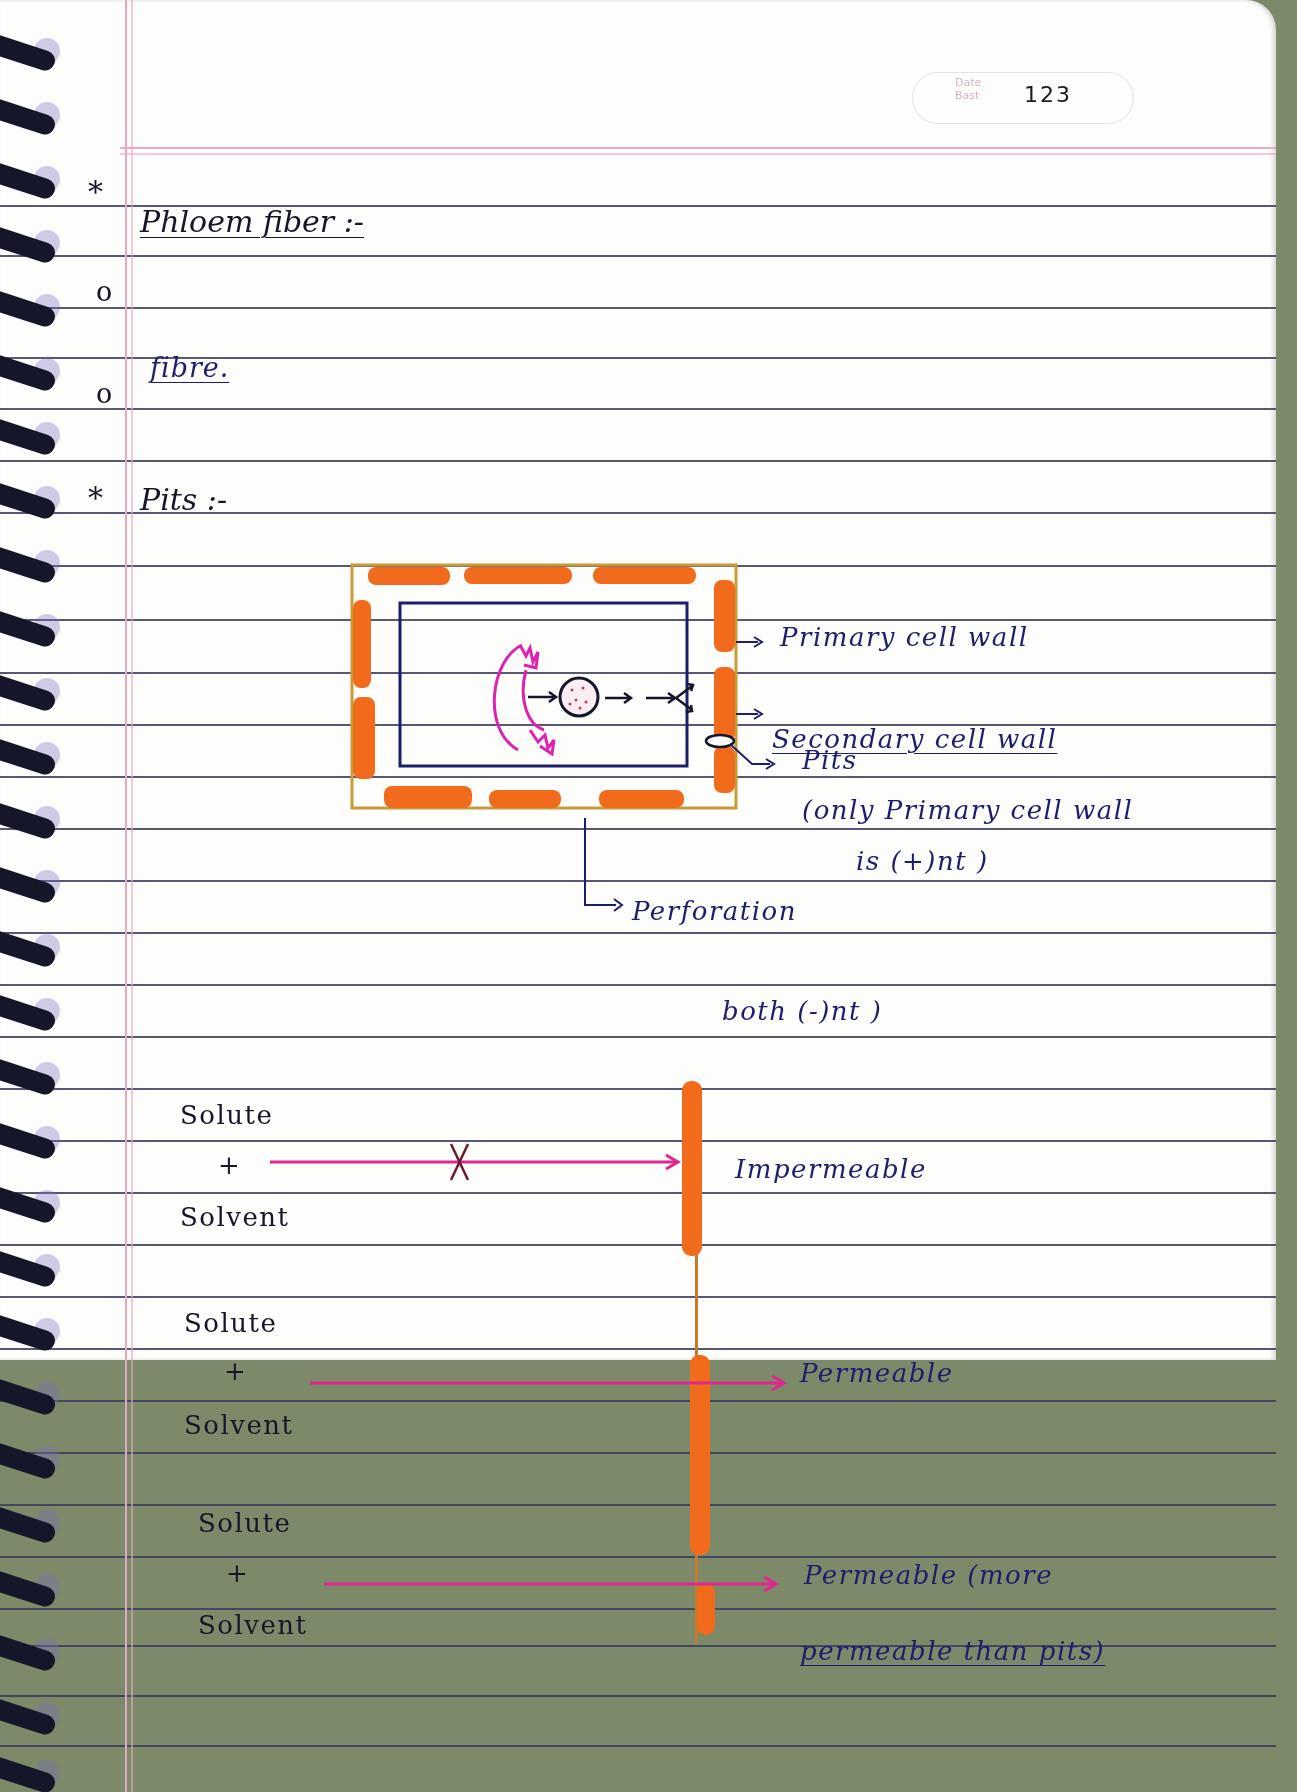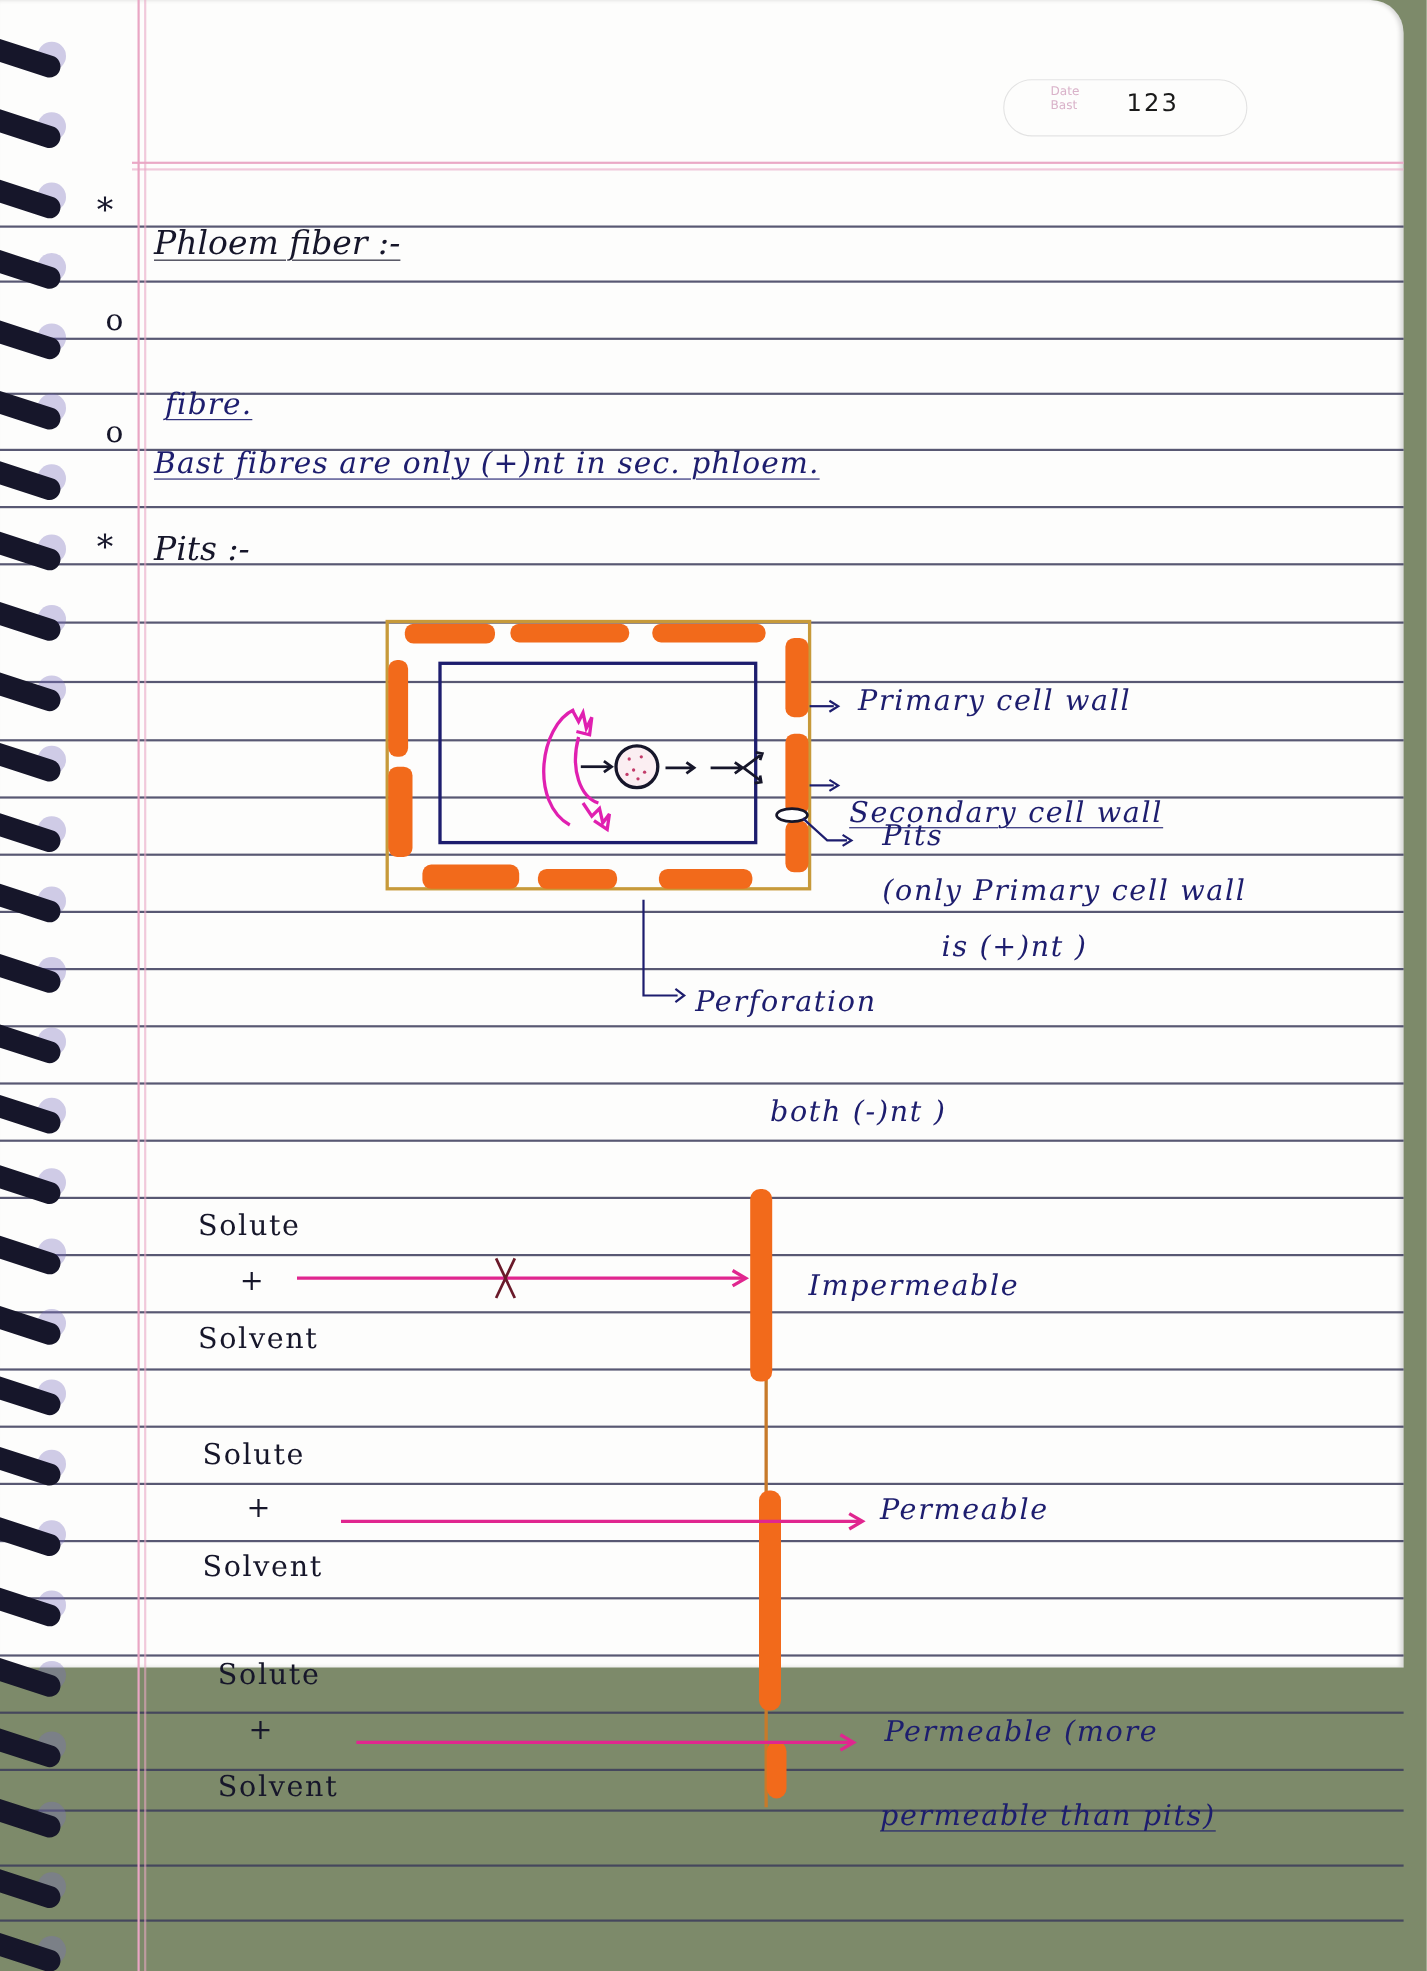--- a/index.html
+++ b/index.html
@@ -2,21 +2,21 @@
 <html><head>
 <meta charset="utf-8">
 <style>
   html, body { margin: 0; padding: 0; }
   body {
     width: 1297px; height: 1792px; position: relative; overflow: hidden;
     background: #7d8a6a;
     font-family: "DejaVu Serif", "Liberation Serif", serif;
   }
   .page {
-    position: absolute; left: 0; top: 0; width: 1276px; height: 1516px;
+    position: absolute; left: 0; top: 0; width: 1276px; height: 1360px;
     background: #fdfdfc;
     border-radius: 0 30px 0 0;
     box-shadow: inset -3px 0 4px rgba(0,0,0,0.15);
   }
   .rule { position: absolute; left: 0; width: 1276px; height: 2px; background: #3b3b5a; opacity: .85; }
   .margin-line { position: absolute; top: 0; width: 2px; height: 1792px; background: #e9a6c4; }
   .pink-hline { position: absolute; height: 2px; background: #eaa9c6; }
   .spiral { position: absolute; left: 0; width: 62px; height: 34px; }
   .spiral .wire {
     position: absolute; left: -6px; top: 6px; width: 62px; height: 20px;
@@ -209,21 +209,20 @@
   </div>
   <div class="page-no">123</div>
 
   <div class="ink-dark head" style="left:88px; top:174px;">*</div>
   <div class="ink-dark head ul" style="left:140px; top:176px; font-style:italic;">Phloem fiber :-</div>
 
   <div class="ink-dark body-t" style="left:96px; top:276px;">o</div>
   <div class="ink body-t ul" style="left:150px; top:324px;">fibre.</div>
 
   <div class="ink-dark body-t" style="left:96px; top:378px;">o</div>
-  <div class="ink body-t ul" style="left:140px; top:378px;">Bast fibres are only (+)nt in sec. phloem.</div>
 
   <div class="ink-dark head" style="left:88px; top:480px;">*</div>
   <div class="ink-dark head" style="left:140px; top:482px; font-style:italic;">Pits :-</div>
 
   <svg width="420" height="270" style="left:340px; top:550px;" viewBox="0 0 420 270">
     <rect x="12" y="15" width="384" height="243" fill="none" stroke="#c79a3a" stroke-width="3"></rect>
     <rect x="60" y="53" width="287" height="163" fill="none" stroke="#1d1d6e" stroke-width="3"></rect>
     <g fill="#f26a1b">
       <rect x="28" y="17" width="82" height="18" rx="8"></rect>
       <rect x="124" y="17" width="108" height="17" rx="8"></rect>
@@ -268,21 +267,21 @@
   <svg width="30" height="30" style="left:612px; top:893px;" viewBox="0 0 30 30">
     <path d="M 2 6 L 10 12 L 2 18" fill="none" stroke="#1d1d6e" stroke-width="2"></path>
   </svg>
 
   <div class="ink small-t" style="left:780px; top:622px;">Primary cell wall</div>
   <div class="ink small-t ul" style="left:772px; top:696px;">Secondary cell wall</div>
   <div class="ink small-t" style="left:802px; top:745px;">Pits</div>
   <div class="ink small-t" style="left:802px; top:795px;">(only Primary cell wall</div>
   <div class="ink small-t" style="left:856px; top:846px;">is (+)nt )</div>
   <div class="ink small-t" style="left:632px; top:896px;">Perforation</div>
-  <div class="ink small-t" style="left:700px; top:996px;">both (-)nt )</div>
+  <div class="ink small-t" style="left:722px; top:996px;">both (-)nt )</div>
 
   <div>
     <div style="position:absolute; left:695px; top:1083px; width:3px; height:560px; background:#c77a2a;"></div>
     <div class="org" style="left:682px; top:1081px; width:20px; height:175px;"></div>
     <div class="org" style="left:690px; top:1355px; width:20px; height:200px;"></div>
     <div class="org" style="left:697px; top:1583px; width:18px; height:52px;"></div>
   </div>
 
   <div class="ink-dark small-t" style="left:180px; top:1100px;">Solute</div>
   <div class="ink-dark small-t" style="left:218px; top:1150px;">+</div>

